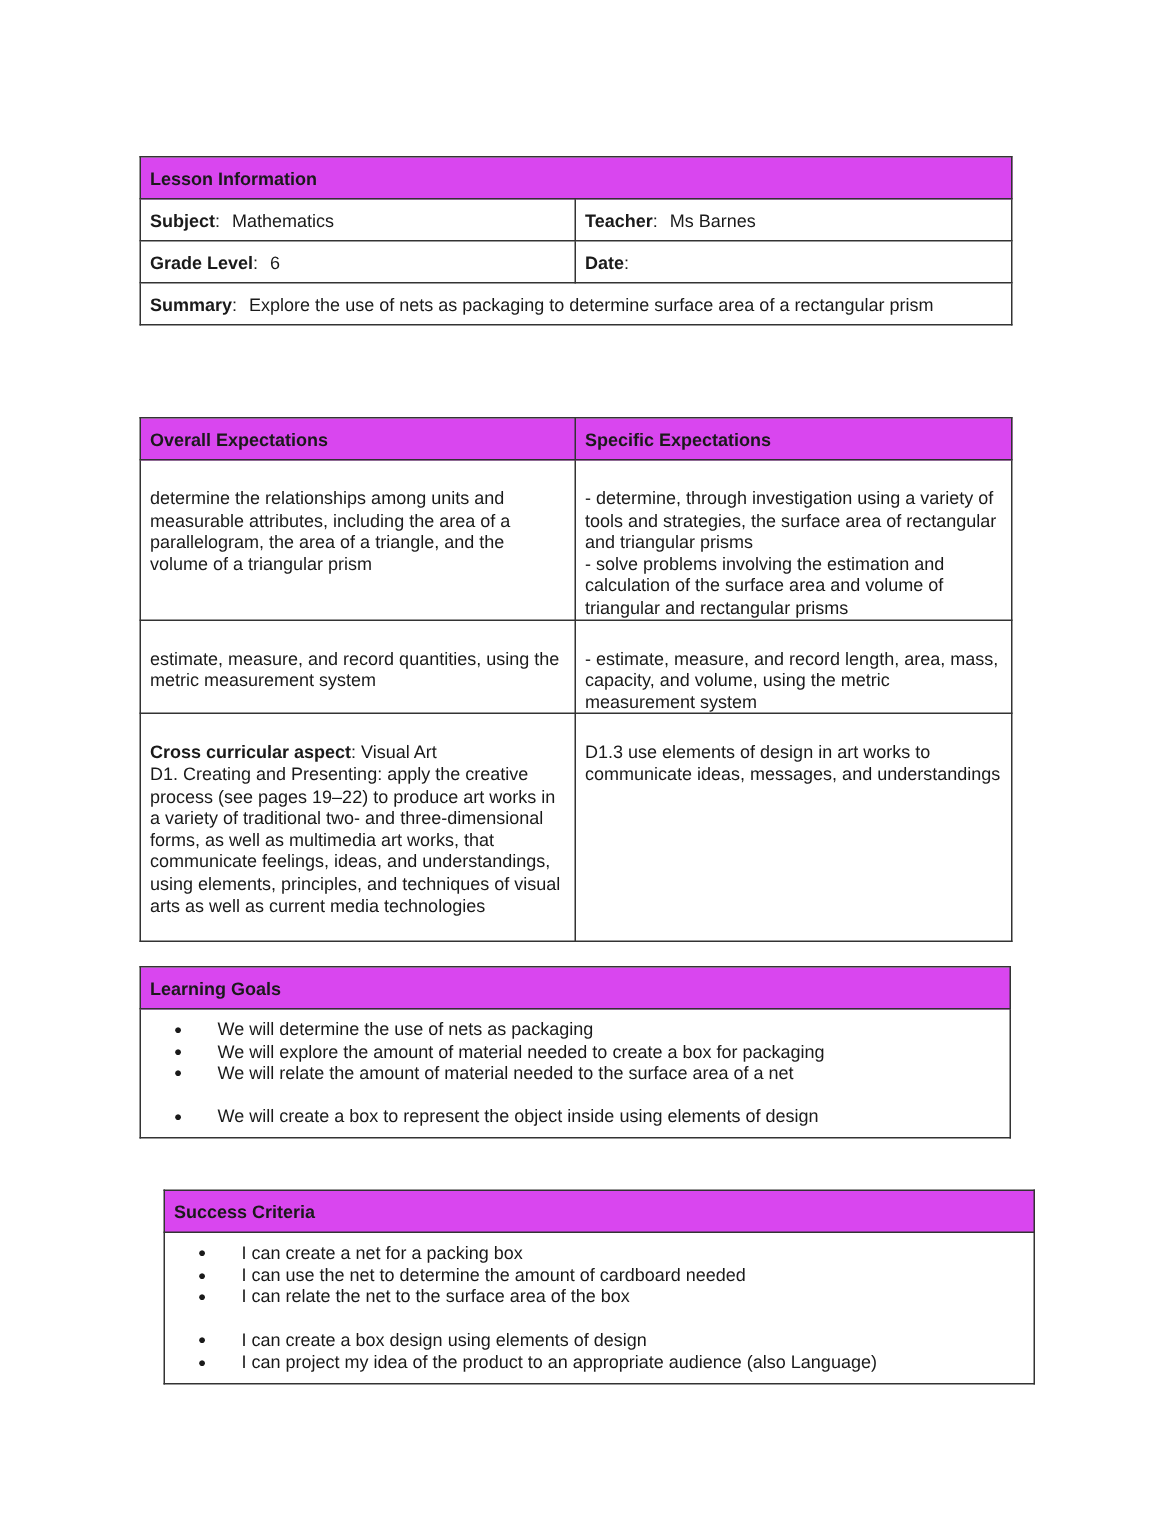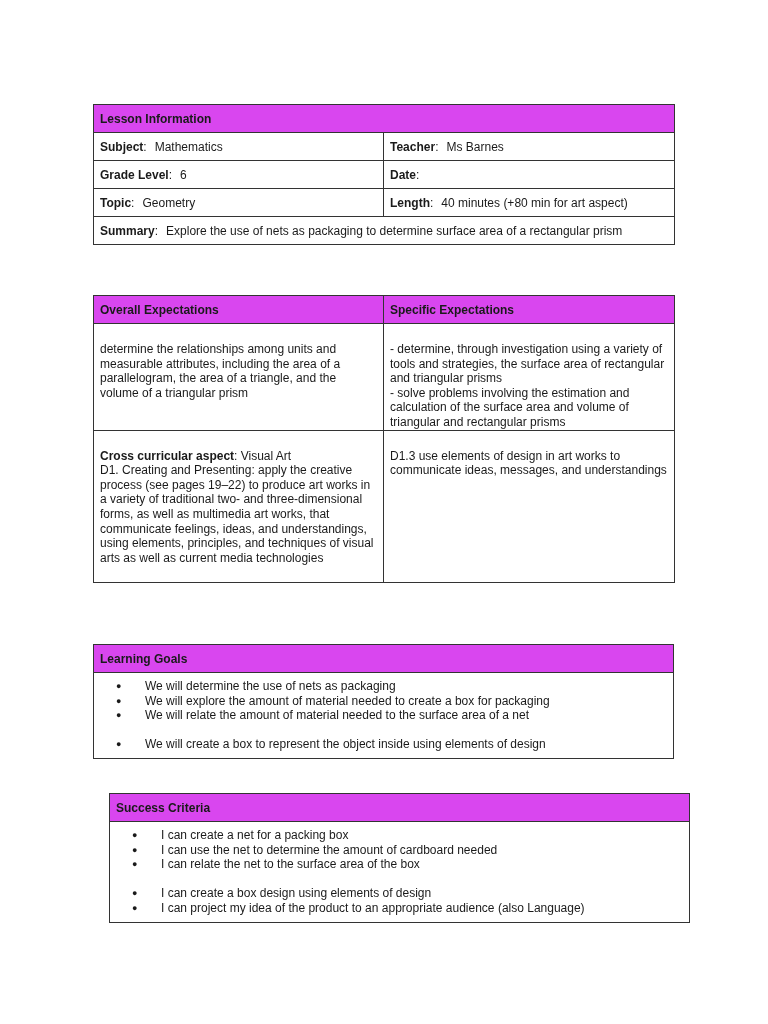--- a/index.html
+++ b/index.html
@@ -8,21 +8,21 @@
       font-family: "Liberation Sans", sans-serif; color: #1a1a1a; font-size: 12px;
       overflow: hidden;
     }
     table { border-collapse: collapse; position: absolute; left: 93px; width: 581px; table-layout: fixed; }
     td, th { border: 1px solid #333; padding: 0 6px; text-align: left; vertical-align: middle; font-weight: normal; }
     th.hdr { background: #d946ef; font-weight: bold; height: 27px; }
     .b { font-weight: bold; }
     .sp { display: inline-block; width: 8px; }
     #t1 { top: 104px; }
     #t1 td { height: 27px; }
-    #t2 { top: 295px; border-radius: 27px; }
+    #t2 { top: 278px; border-radius: 27px; }
     #t2 td { vertical-align: top; padding-top: 18px; line-height: 14.6px; }
     #t2 td p { margin: 0; }
     #t3 { top: 644px; }
     #t4 { top: 793px; margin-left: 16px; }
     ul.goals { list-style: none; margin: 0; padding: 6px 0 6px 22px; }
     ul.goals li { position: relative; padding-left: 29px; line-height: 14.6px; }
     ul.goals li::before { content: "●"; position: absolute; left: 0; font-size: 9px; top: 0; }
     ul.goals li.gap { margin-top: 14.6px; }
     td.list-cell { padding: 0; }
   </style>
@@ -40,44 +40,46 @@
       </tr>
   <tr>
     <td><span class="b">Subject</span>:<span class="sp"></span><span>Mathematics</span></td>
     <td><span class="b">Teacher</span>:<span class="sp"></span><span>Ms Barnes</span></td>
   </tr>
   <tr>
     <td><span class="b">Grade Level</span>:<span class="sp"></span><span>6</span></td>
     <td><span class="b">Date</span>:<span></span></td>
   </tr>
   <tr>
-    <td><span class="b">Topic</span>:<span class="sp"></span><span>Geometry</span></td>
-    <td><span class="b">Length</span>:<span class="sp"></span><span>40 minutes (+80 min for art aspect)</span></td>
-  </tr>
-  <tr>
     <td colspan="2"><span class="b">Summary</span>:<span class="sp"></span><span>Explore the use of nets as packaging to determine surface area of a rectangular prism</span></td>
   </tr>
 </tbody>
   </table>
 
 <table id="t2">
   <colgroup>
       <col style="width:290px">
       <col style="width:291px">
     </colgroup>
   <tbody>
       <tr>
     <th class="hdr">Overall Expectations</th>
     <th class="hdr">Specific Expectations</th>
   </tr>
   <tr style="height:97px">
     <td>determine the relationships among units and measurable attributes, including the area of a parallelogram, the area of a triangle, and the volume of a triangular prism</td>
     <td>
       <p>- determine, through investigation using a variety of tools and strategies, the surface area of rectangular and triangular prisms</p>
       <p>- solve problems involving the estimation and calculation of the surface area and volume of triangular and rectangular prisms</p>
+    </td>
+  </tr>
+  <tr style="height:57px">
+    <td>estimate, measure, and record quantities, using the metric measurement system</td>
+    <td>
+      <p>- estimate, measure, and record length, area, mass, capacity, and volume, using the metric measurement system</p>
     </td>
   </tr>
   <tr style="height:152px">
     <td>
       <p><span class="b">Cross curricular aspect</span><span>: Visual Art</span></p>
       <p>D1. Creating and Presenting: apply the creative process (see pages 19–22) to produce art works in a variety of traditional two- and three-dimensional forms, as well as multimedia art works, that communicate feelings, ideas, and understandings, using elements, principles, and techniques of visual arts as well as current media technologies</p>
     </td>
     <td>
       <p>D1.3 use elements of design in art works to communicate ideas, messages, and understandings</p>
     </td>

